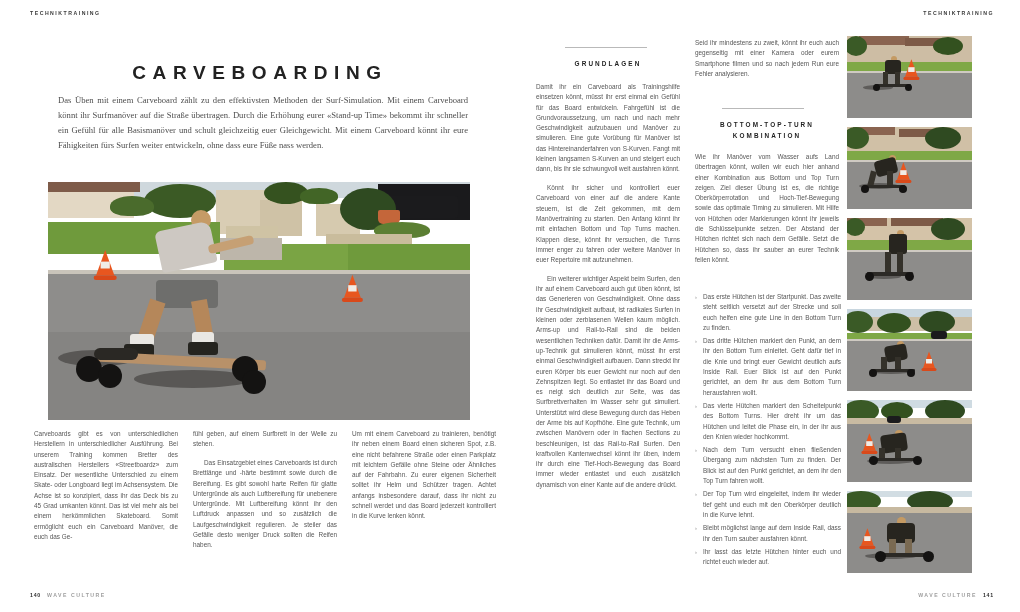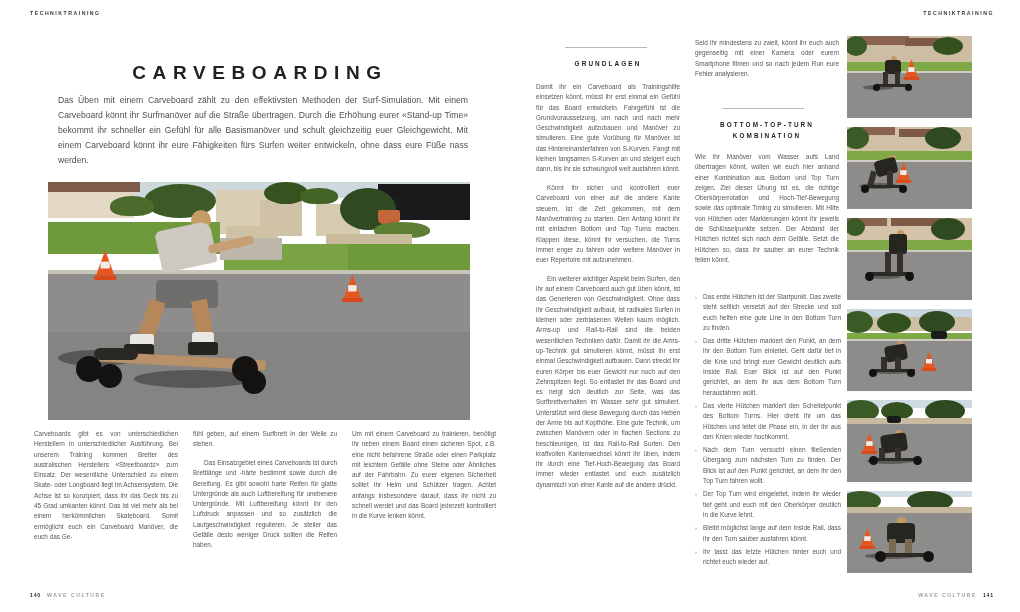--- a/index.html
+++ b/index.html
@@ -76,20 +76,21 @@
   .lede {
     position: absolute;
     left: 58px;
     top: 93px;
     width: 410px;
     font-size: 8.6px;
     line-height: 15.1px;
     color: #4e4e4e;
     text-align: justify;
     text-justify: inter-word;
+    font-family: Liberation Serif, serif;
   }
 
   
   .hero {
     position: absolute;
     left: 48px;
     top: 182px;
     width: 422px;
     height: 238px;
     overflow: hidden;

